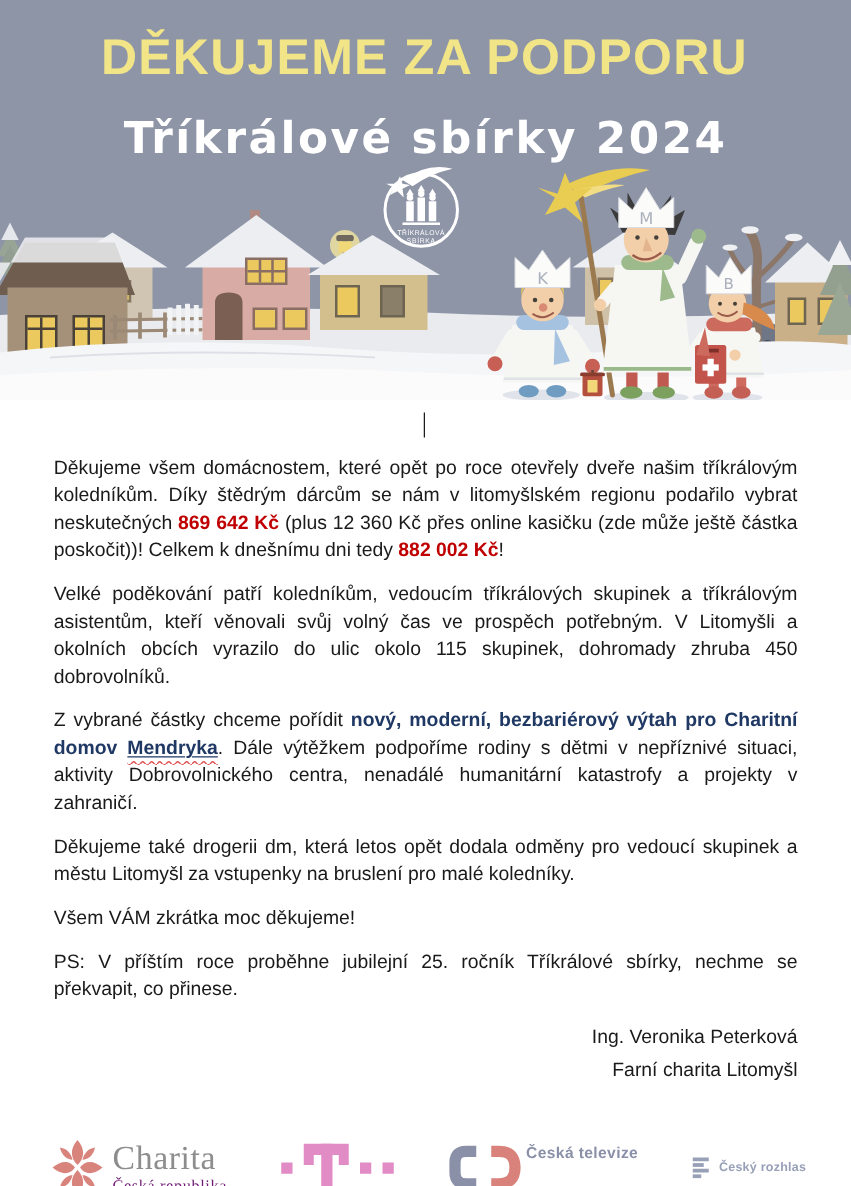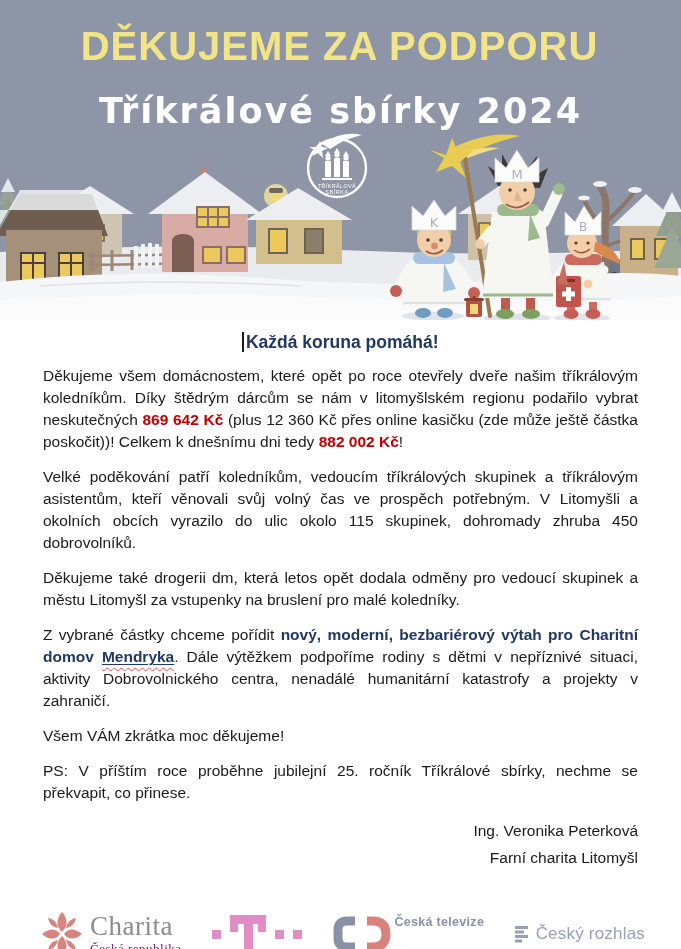--- a/index.html
+++ b/index.html
@@ -60,21 +60,21 @@
   .tk-t { position:relative; width:36px; height:48px; }
   .tk-t .bar   { position:absolute; left:0; top:5px; width:36px; height:9px; background:#e18cc5; }
   .tk-t .serif-l { position:absolute; left:0;  top:14px; width:8px; height:8px; background:#e18cc5; }
   .tk-t .serif-r { position:absolute; right:0; top:14px; width:8px; height:8px; background:#e18cc5; }
   .tk-t .stem  { position:absolute; left:13.5px; top:5px; width:9px; height:43px; background:#e18cc5; }
 
   .logo-ct { display:flex; flex-direction:row; align-items:flex-start; gap:4px; }
   .ct-label { font-size:12.5px; font-weight:700; color:#8a90a8; letter-spacing:.3px; }
 
   .logo-cro { display:flex; align-items:center; gap:7px; }
-  .cro-label { font-size:17px; font-weight:400; color:#98a0b8; letter-spacing:.2px; }
+  .cro-label { font-size:10px; font-weight:700; color:#98a0b8; letter-spacing:.2px; }
 </style>
 </head>
 <body>
 
 <div class="page">
 
   <div class="header">
     <svg width="681" height="320" viewBox="0 0 681 320">
 
       <rect x="0" y="0" width="681" height="320" fill="#8e95a7"></rect>
@@ -330,29 +330,29 @@
         <polygon points="565,235 565,212 575,222 584,206 593,220 601,212 601,235" fill="#fbfbf9" stroke="#d8dbe0" stroke-width="0.8"></polygon>
         <text x="583" y="231" text-anchor="middle" font-size="12" fill="#aab0bc" font-family="DejaVu Sans, sans-serif">B</text>
       </g>
     </svg>
 
     <div class="banner-title">DĚKUJEME ZA PODPORU</div>
     <div class="banner-subtitle">Tříkrálové sbírky 2024</div>
   </div>
 
   <div class="content">
-    <div class="heading-row"><span class="caret"></span><span class="heading">Každá koruna pomáhá!</span></div>
+    <div class="heading-row"><span class="caret"></span></div>
 
     <p class="para"><span>Děkujeme všem domácnostem, které opět po roce otevřely dveře našim tříkrálovým koledníkům. Díky štědrým dárcům se nám v litomyšlském regionu podařilo vybrat neskutečných </span><strong class="red">869 642 Kč</strong><span> (plus 12 360 Kč přes online kasičku (zde může ještě částka poskočit))! Celkem k dnešnímu dni tedy </span><strong class="red">882 002 Kč</strong><span>!</span></p>
 
     <p class="para">Velké poděkování patří koledníkům, vedoucím tříkrálových skupinek a tříkrálovým asistentům, kteří věnovali svůj volný čas ve prospěch potřebným. V Litomyšli a okolních obcích vyrazilo do ulic okolo 115 skupinek, dohromady zhruba 450 dobrovolníků.</p>
 
+    <p class="para"><span>Z vybrané částky chceme pořídit </span><strong class="blue-bold">nový, moderní, bezbariérový výtah pro Charitní domov </strong><span class="wavy"><span class="solid-u">Mendryka</span></span><span>. Dále výtěžkem podpoříme rodiny s dětmi v nepříznivé situaci, aktivity Dobrovolnického centra, nenadálé humanitární katastrofy a projekty v zahraničí.</span></p>
+
     <p class="para">Děkujeme také drogerii dm, která letos opět dodala odměny pro vedoucí skupinek a městu Litomyšl za vstupenky na bruslení pro malé koledníky.</p>
-
-    <p class="para"><span>Z vybrané částky chceme pořídit </span><strong class="blue-bold">nový, moderní, bezbariérový výtah pro Charitní domov </strong><span class="wavy"><span class="solid-u">Mendryka</span></span><span>. Dále výtěžkem podpoříme rodiny s dětmi v nepříznivé situaci, aktivity Dobrovolnického centra, nenadálé humanitární katastrofy a projekty v zahraničí.</span></p>
 
     <p class="para mt-thanks">Všem VÁM zkrátka moc děkujeme!</p>
 
     <p class="para mt-ps">PS: V příštím roce proběhne jubilejní 25. ročník Tříkrálové sbírky, nechme se překvapit, co přinese.</p>
 
     <div class="signature">
       <div>Ing. Veronika Peterková</div>
       <div>Farní charita Litomyšl</div>
     </div>
   </div>

